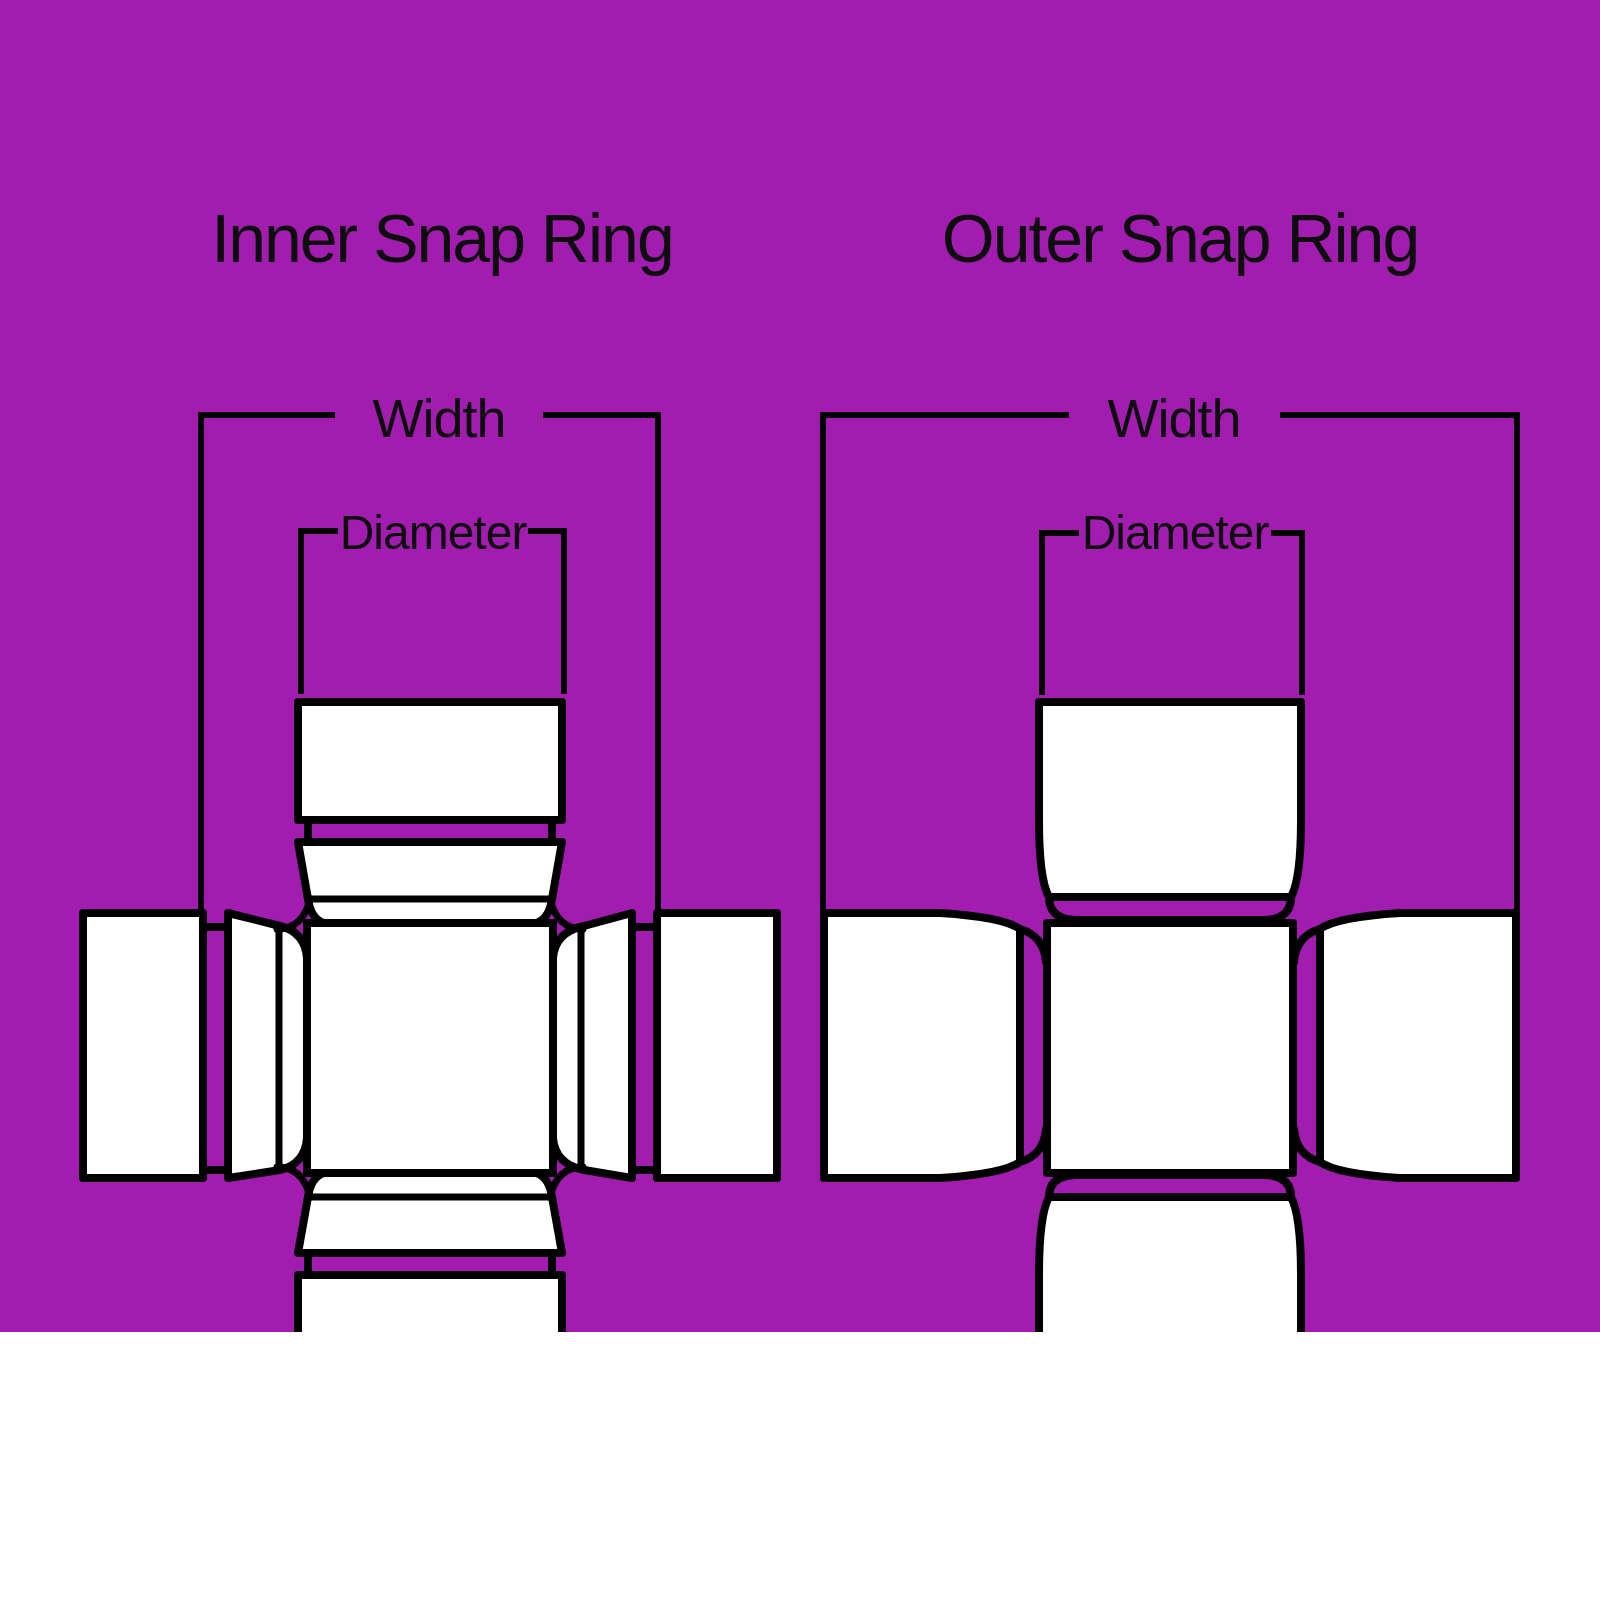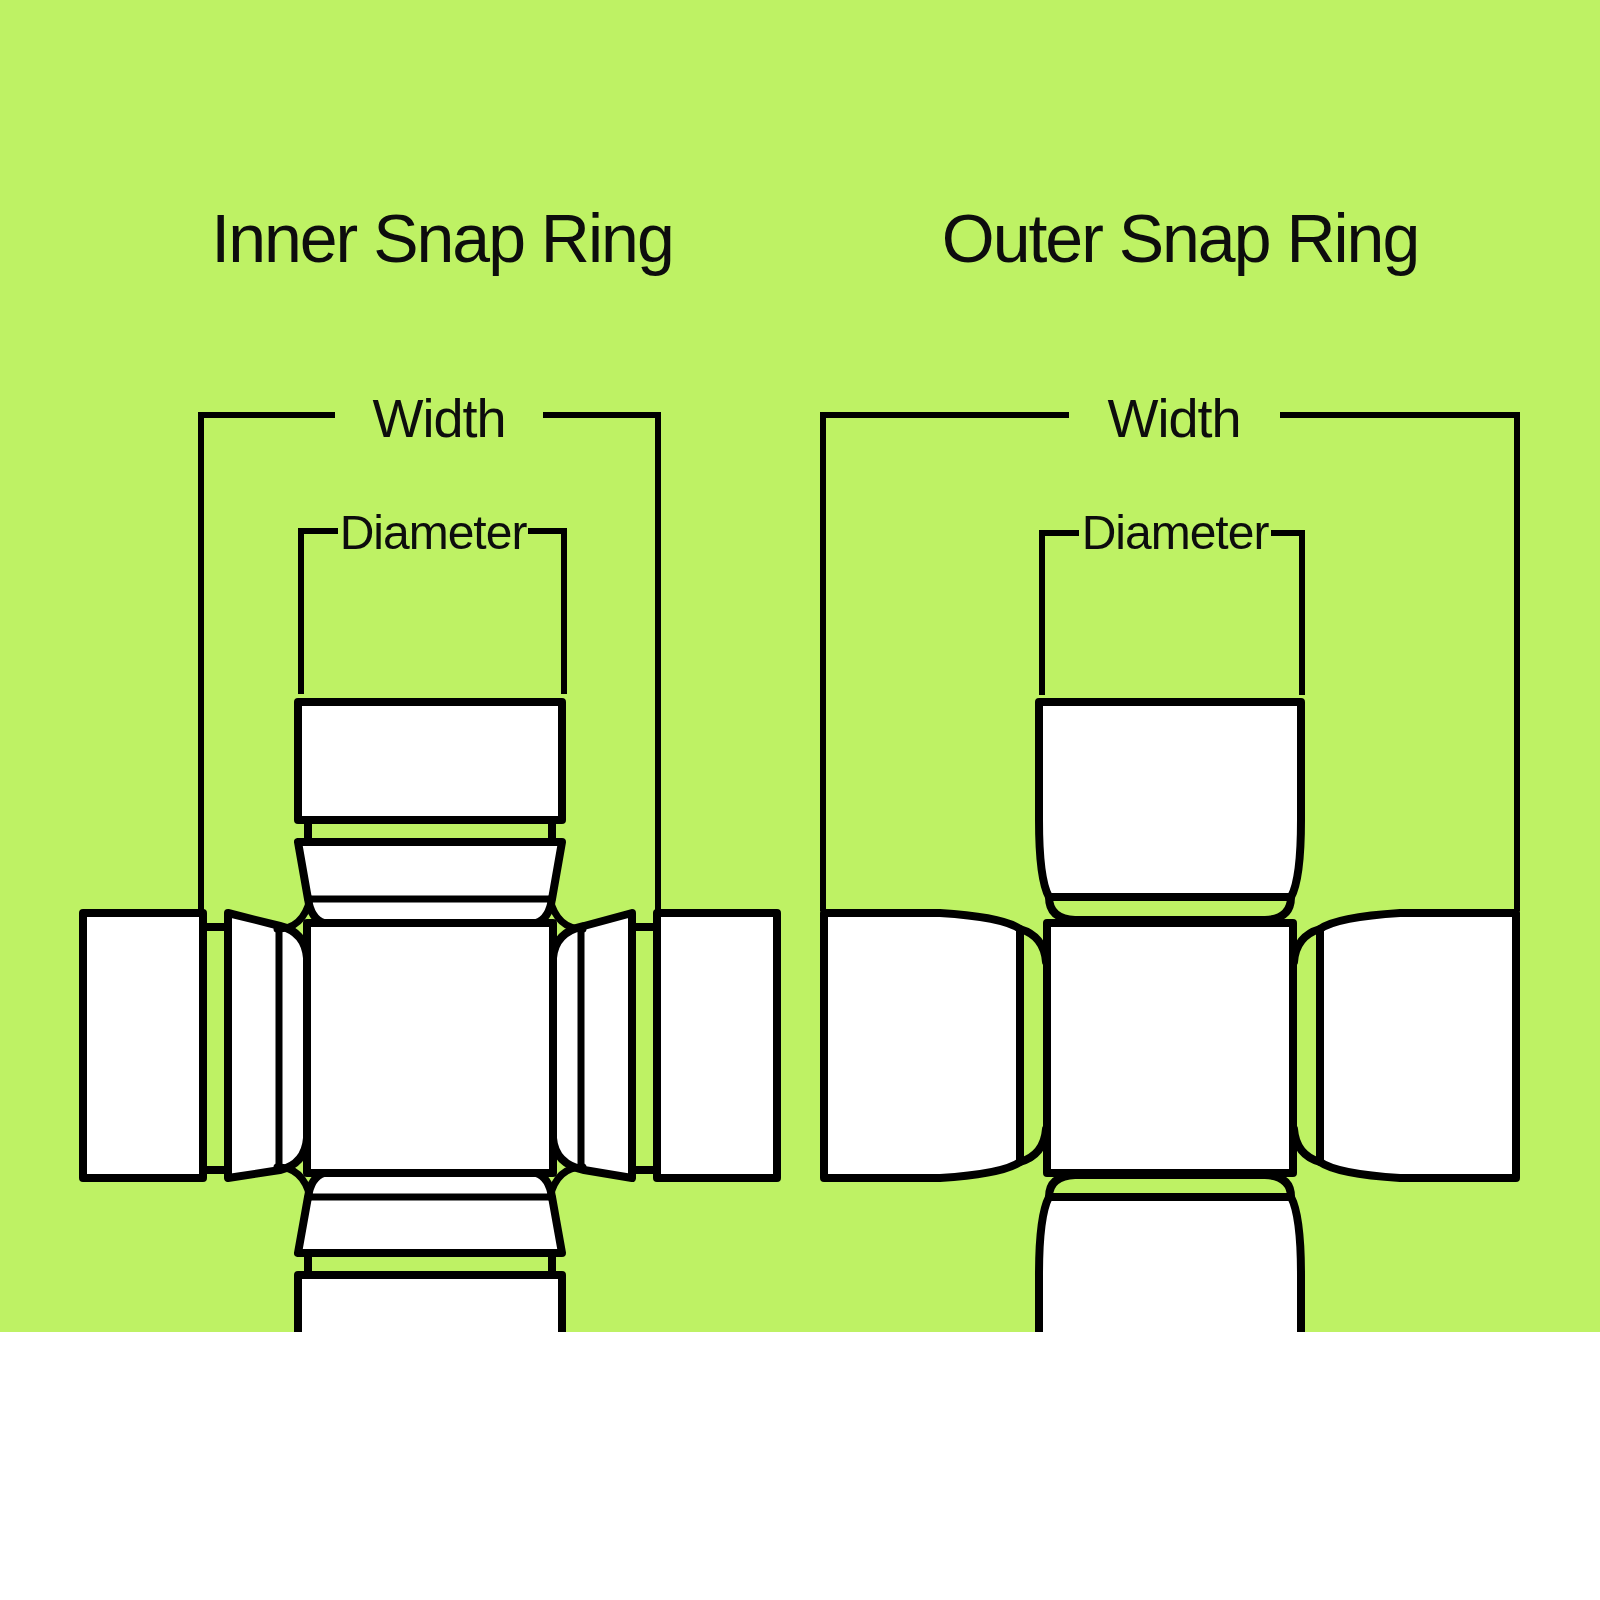--- a/index.html
+++ b/index.html
@@ -4,21 +4,21 @@
 <style>
   html, body {
     margin: 0;
     padding: 0;
     background: #ffffff;
   }
   .canvas-wrap {
     position: relative;
     width: 1600px;
     height: 1332px;
-    background: #bef264;
+    background: #a21caf;
     overflow: hidden;
   }
   svg { display: block; }
 
   
   .shape {
     fill: #ffffff;
     stroke: #000000;
     stroke-width: 8;
     stroke-linejoin: round;

